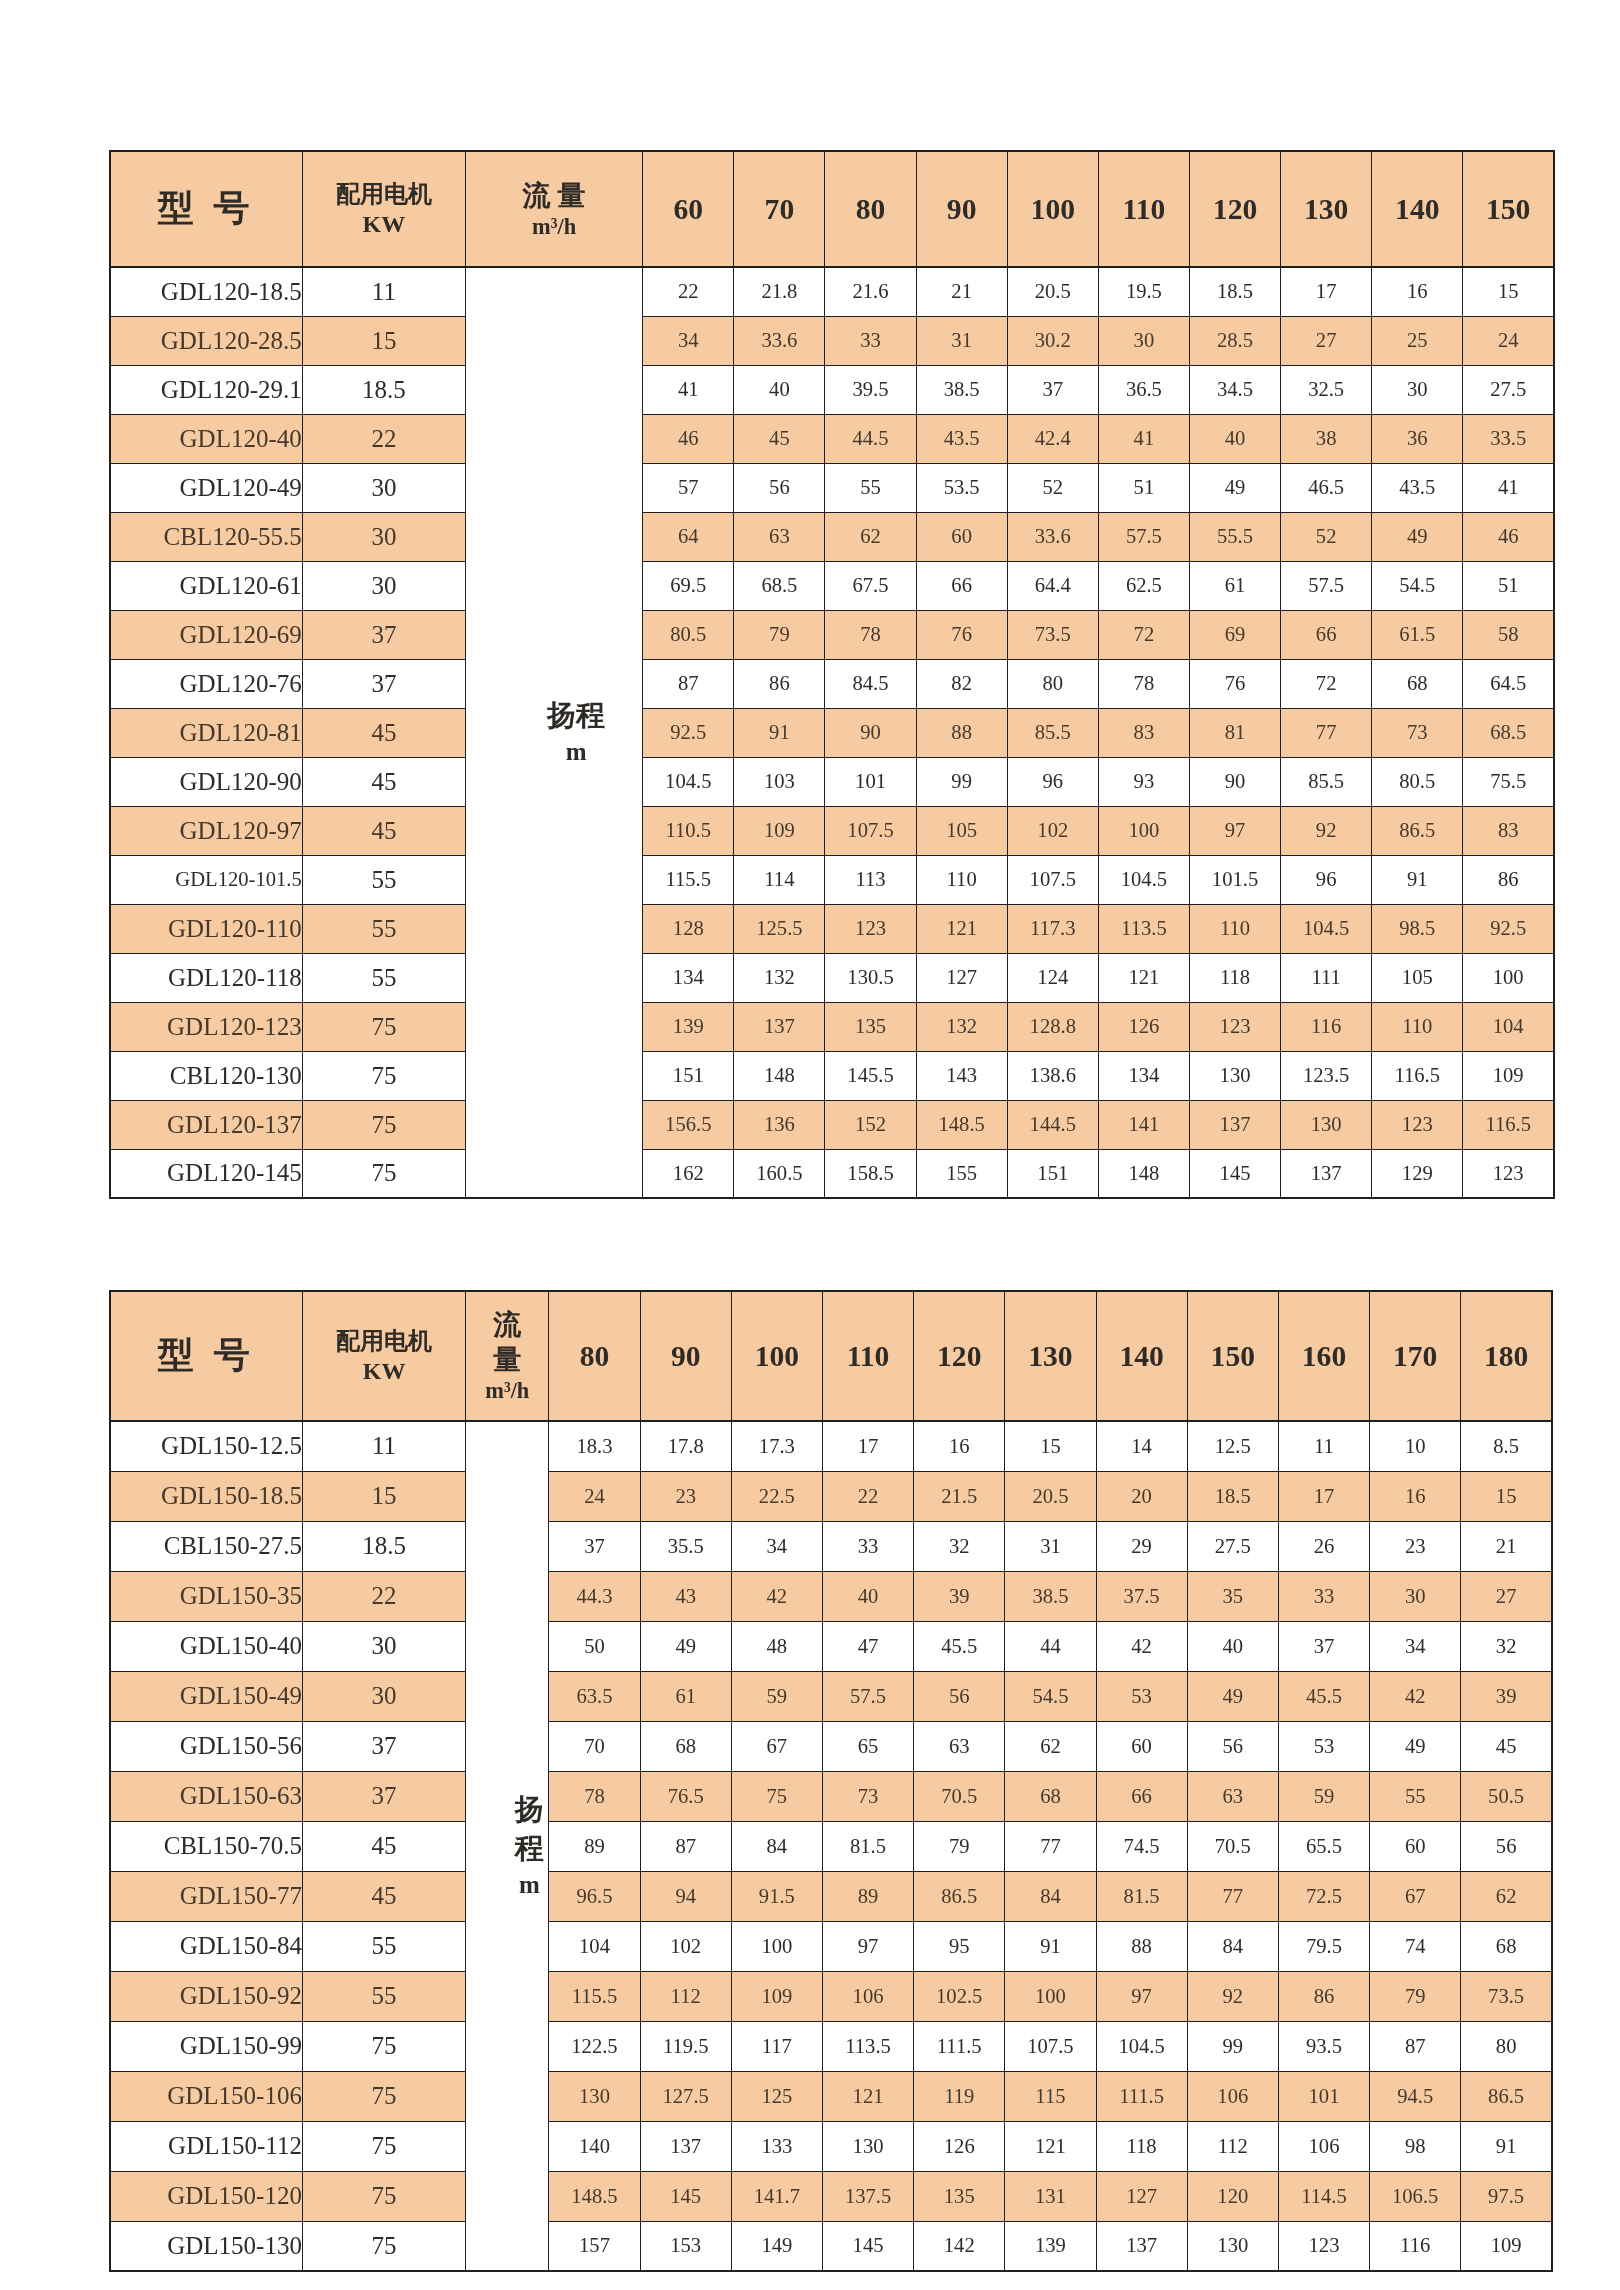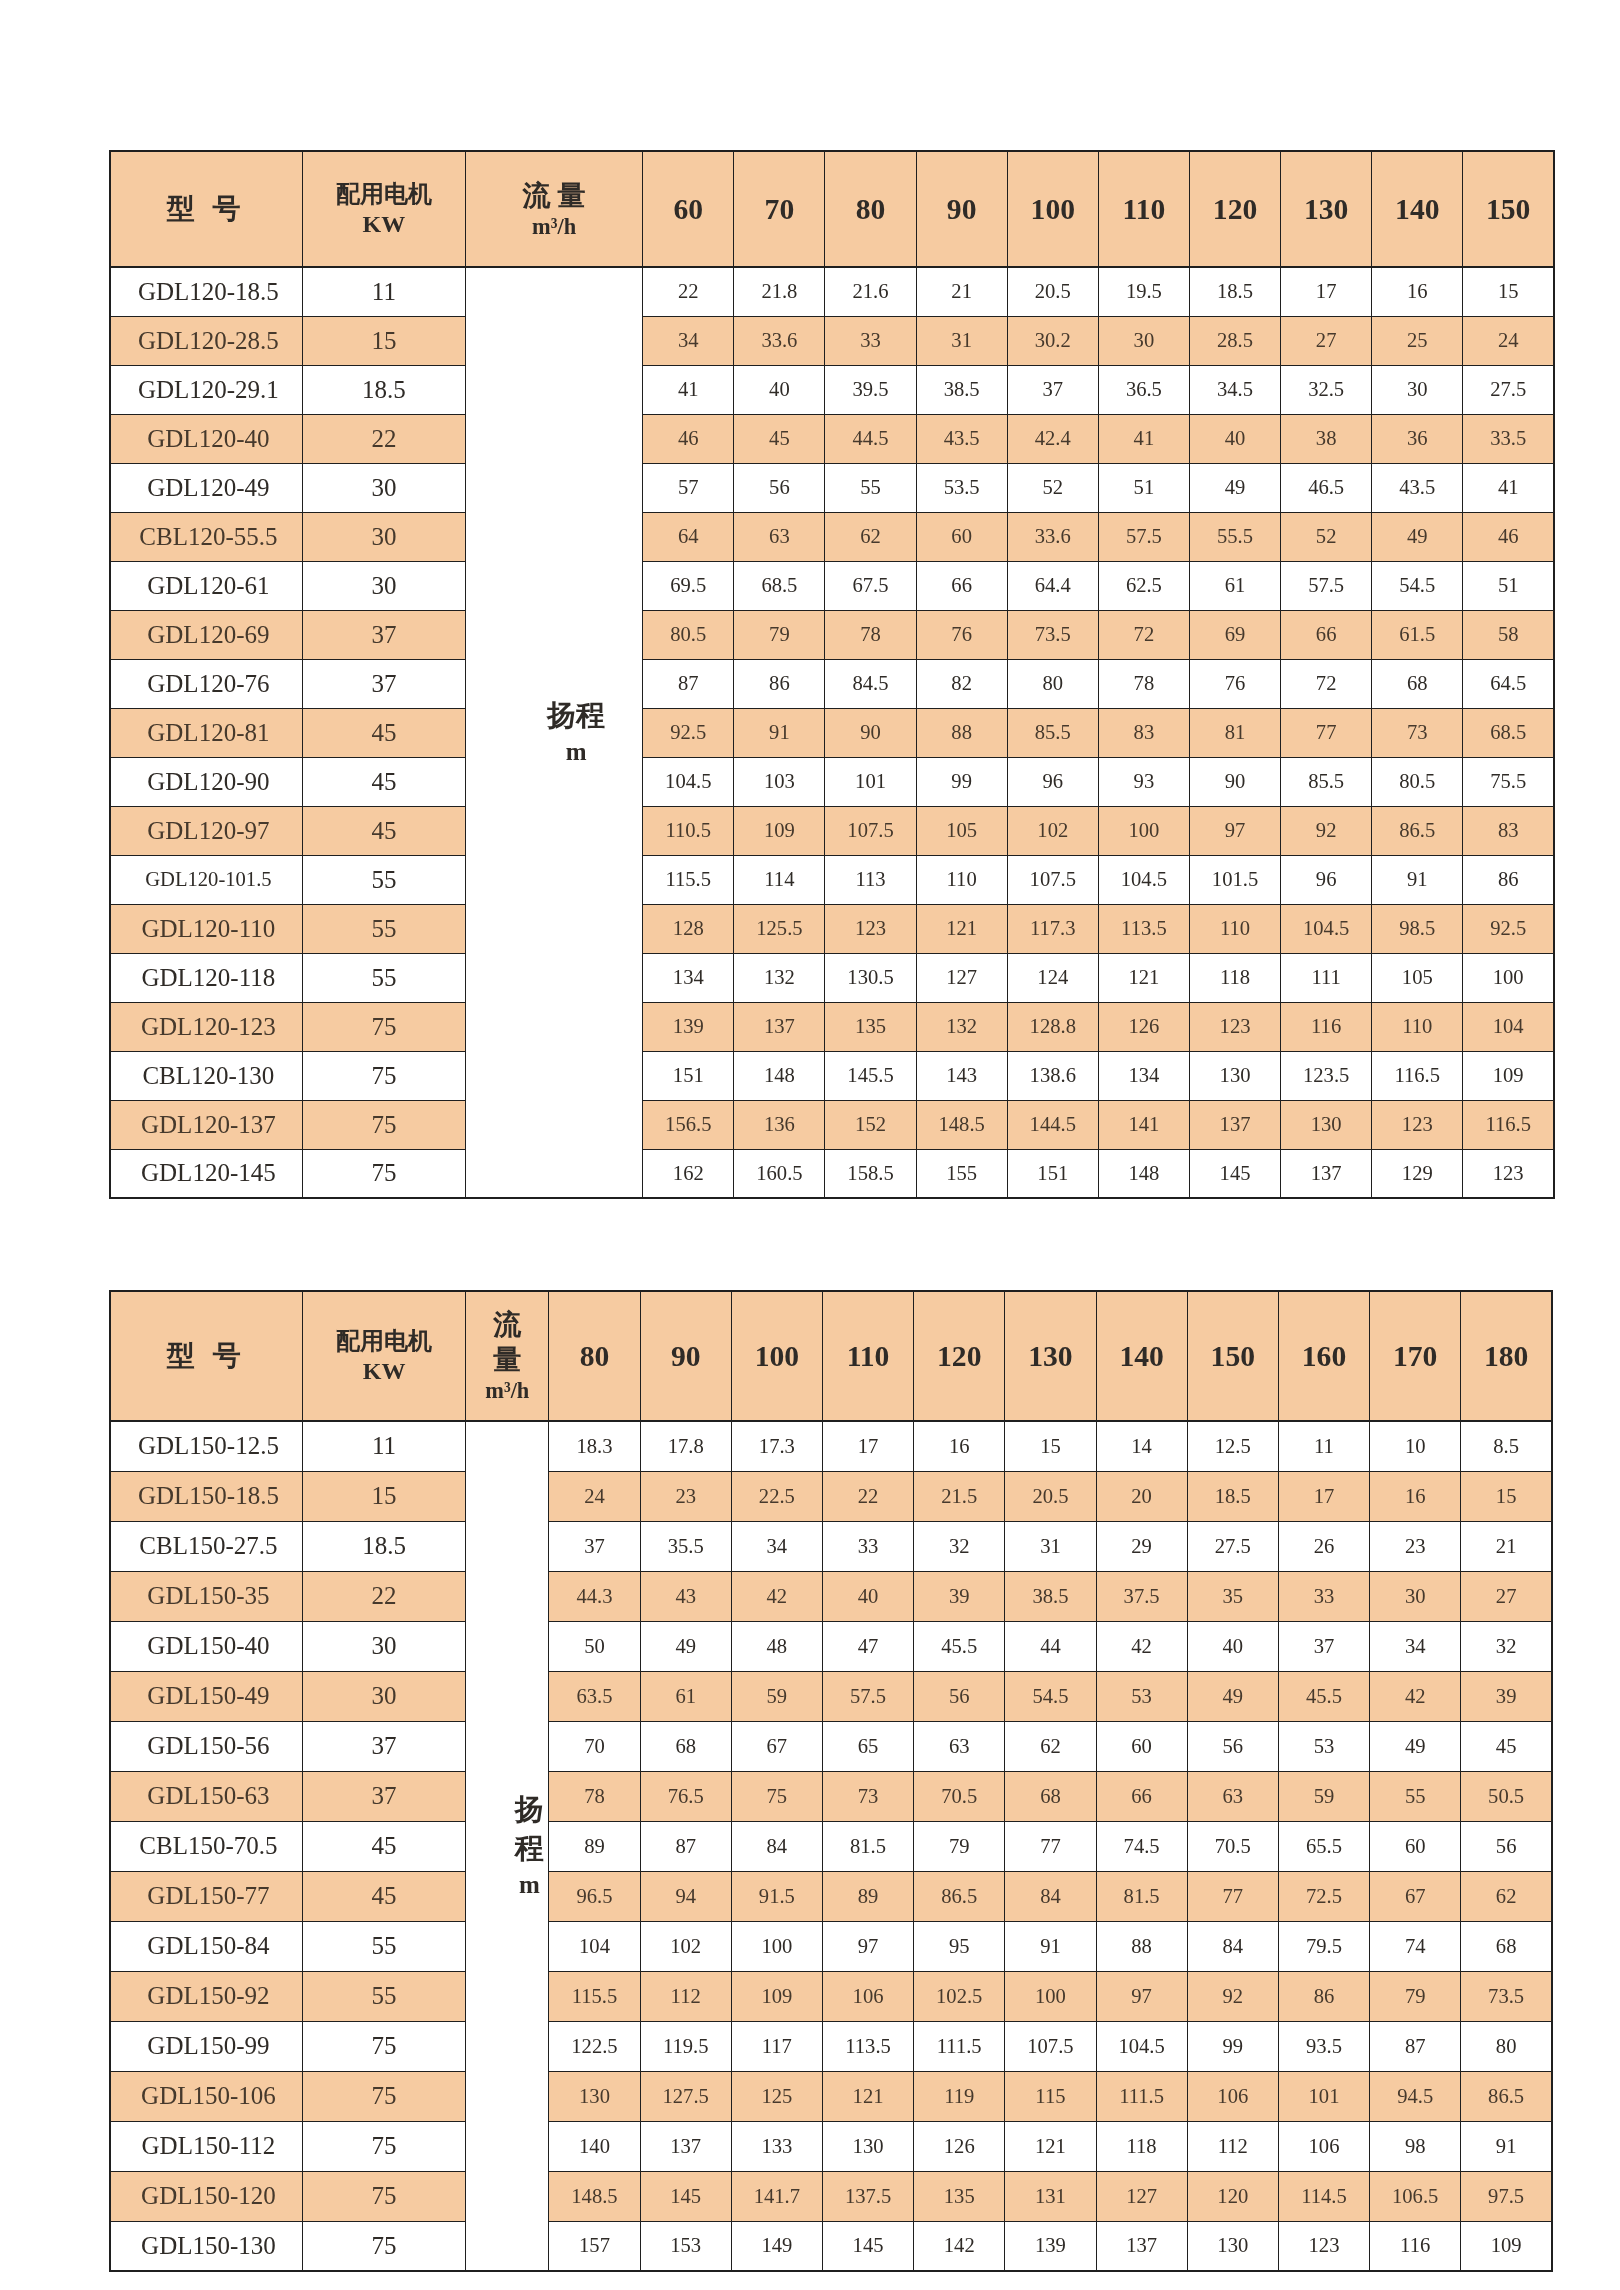--- a/index.html
+++ b/index.html
@@ -24,26 +24,26 @@
   #t1 tbody tr{height:49px;}
   #t2 tbody tr{height:50px;}
   tbody tr td{background:#ffffff;}
   tbody tr.alt td{background:#f6cba1;color:#46392c;}
   .c-model{width:192px;}
   .c-motor{width:163px;}
   .c-flow1{width:177px;}
   .c-flow2{width:83px;}
   .c-data{width:91px;}
   .line{display:block;}
-  .th-model .line{font-size:28px;letter-spacing:5.4px;line-height:1.2;}
+  .th-model .line{font-size:36px;letter-spacing:5.4px;line-height:1.2;}
   .th-motor .line{font-size:24px;line-height:1.25;}
   .th-flow .line{font-size:28px;line-height:1.25;}
   .th-flow .line:last-child{font-size:22.4px;font-weight:bold;}
   .th-col .line{font-size:29.6px;line-height:1.1;}
-  .td-model{text-align:center;padding-left:4px;font-size:25px;}
+  .td-model{text-align:right;padding-left:4px;font-size:25px;}
   .td-model.compact{font-size:20.6px;margin-left:8px;}
   .td-kw{font-size:25px;}
   .td-headlabel{background:#ffffff !important;color:#2f2b27 !important;}
   .td-headlabel .line{font-size:29px;font-weight:bold;line-height:1.35;margin-left:44px;}
   .td-headlabel .line:last-child{font-size:25px;}
   .td-val{font-size:20.6px;}
 </style>
 </head>
 <body>
 

